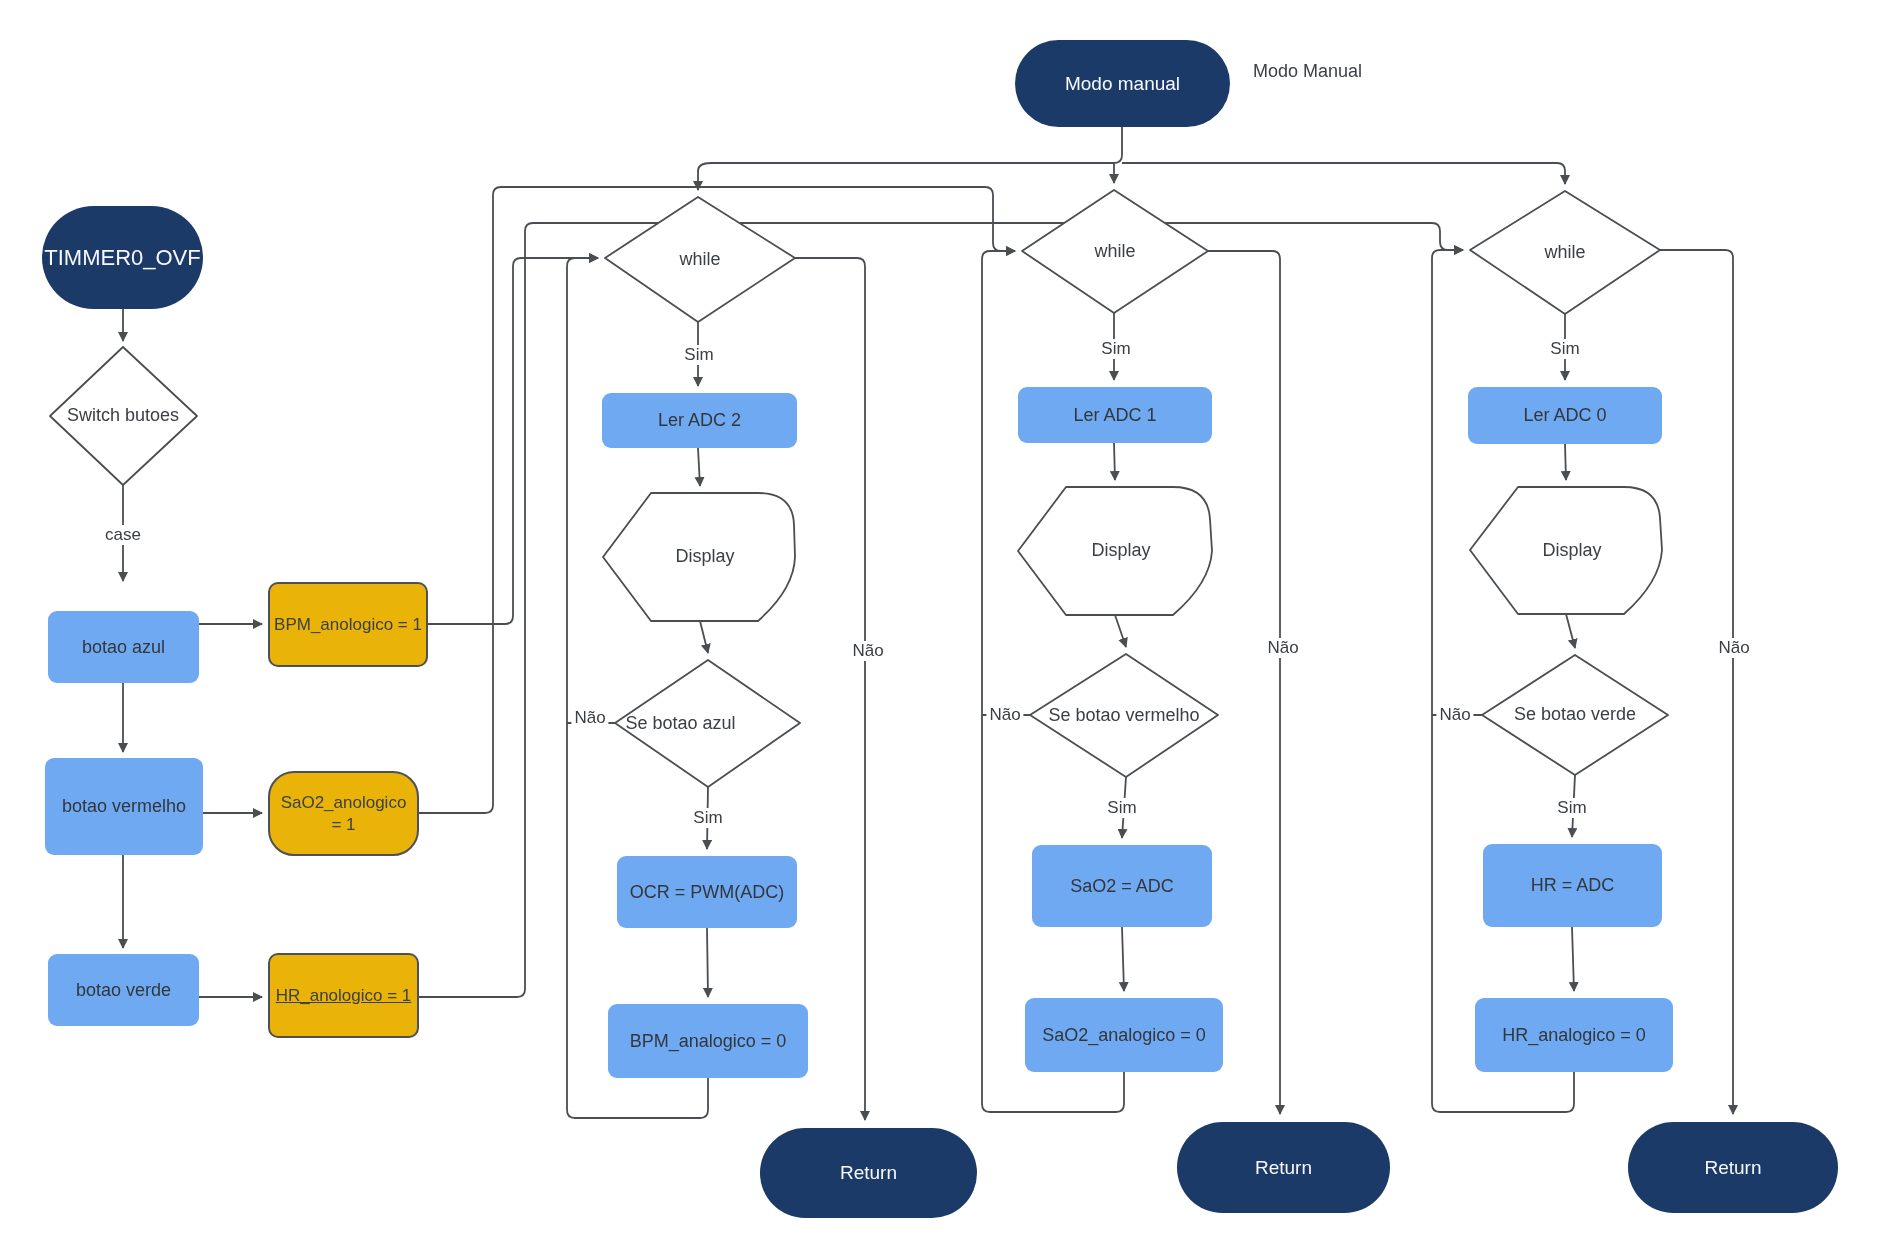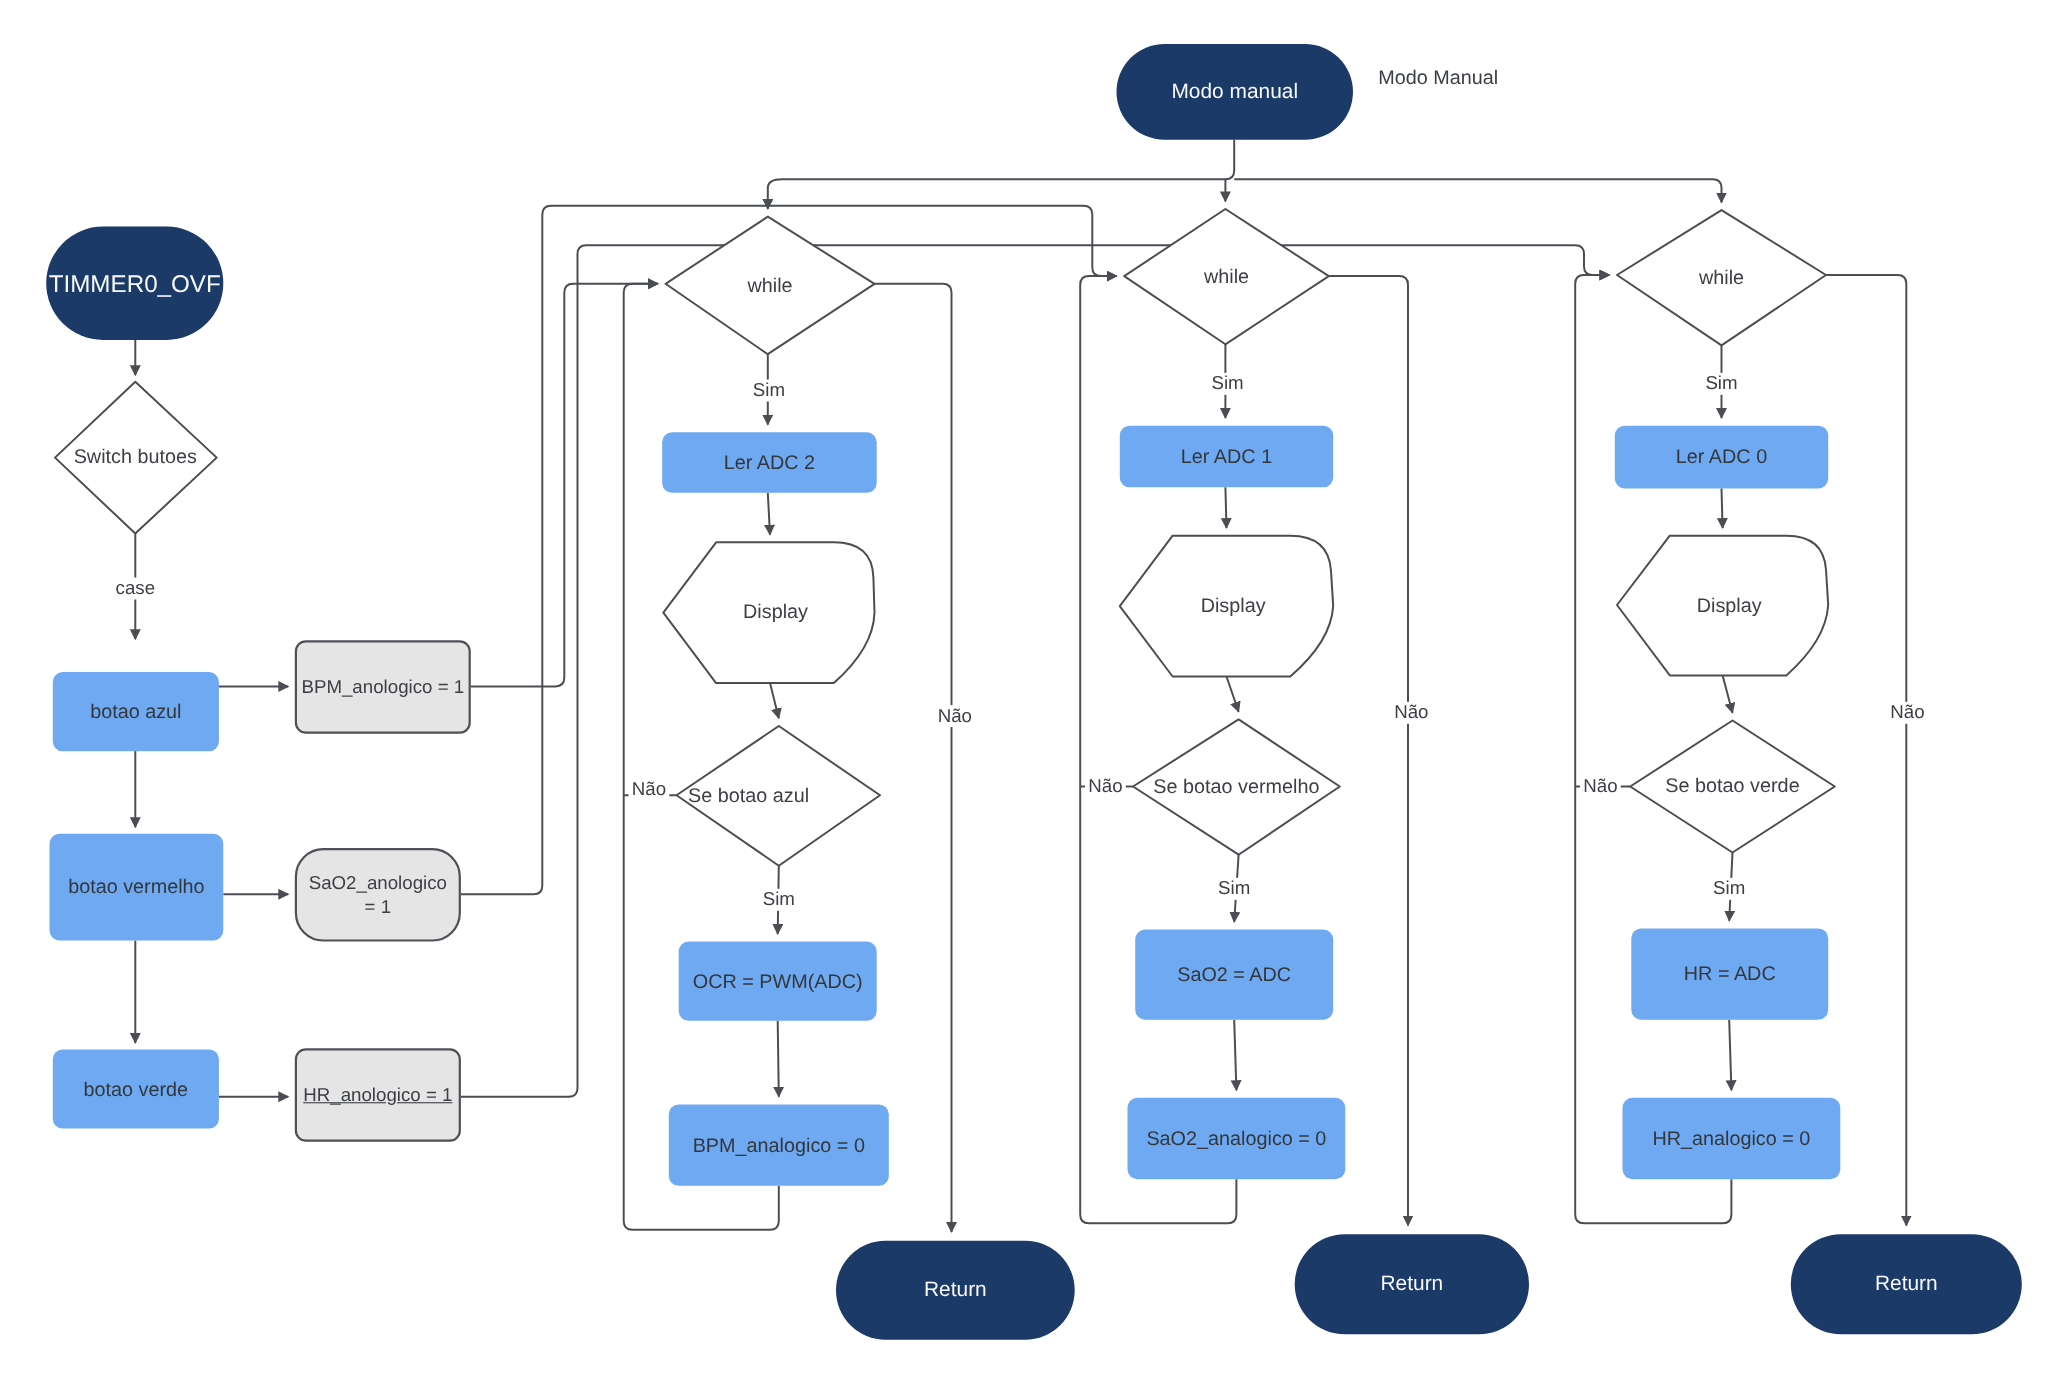--- a/index.html
+++ b/index.html
@@ -5,21 +5,21 @@
   html,body{margin:0;padding:0;background:#ffffff;}
   #canvas{
     position:relative;width:1880px;height:1260px;background:#ffffff;
     font-family:"Liberation Sans", sans-serif;overflow:hidden;
   }
   #wires{position:absolute;left:0;top:0;width:1880px;height:1260px;}
   .node{position:absolute;display:flex;align-items:center;justify-content:center;
         text-align:center;box-sizing:border-box;line-height:1.25;}
   .pill{background:#1b3a67;color:#f7f9fc;border-radius:60px;font-size:19px;}
   .blue{background:#6ea9f2;color:#33373c;border-radius:9px;font-size:18px;padding:2px 6px;}
-  .wbox{background:#e5e5e5;color:#3c4045;border:2px solid #4d5156;border-radius:10px;
+  .wbox{background:#eab308;color:#3c4045;border:2px solid #4d5156;border-radius:10px;
         font-size:17px;padding:2px 4px;}
   .shape-label{position:absolute;display:flex;align-items:center;justify-content:center;
         text-align:center;color:#3c4045;font-size:18px;line-height:1.3;pointer-events:none;}
   .edge-label{position:absolute;transform:translate(-50%,-50%);background:#ffffff;
         color:#3c4045;font-size:17px;padding:0 3px;white-space:nowrap;}
   .note{position:absolute;transform:translateY(-50%);color:#3a3f45;font-size:18px;white-space:nowrap;}
 </style>
 </head>
 <body>
 

